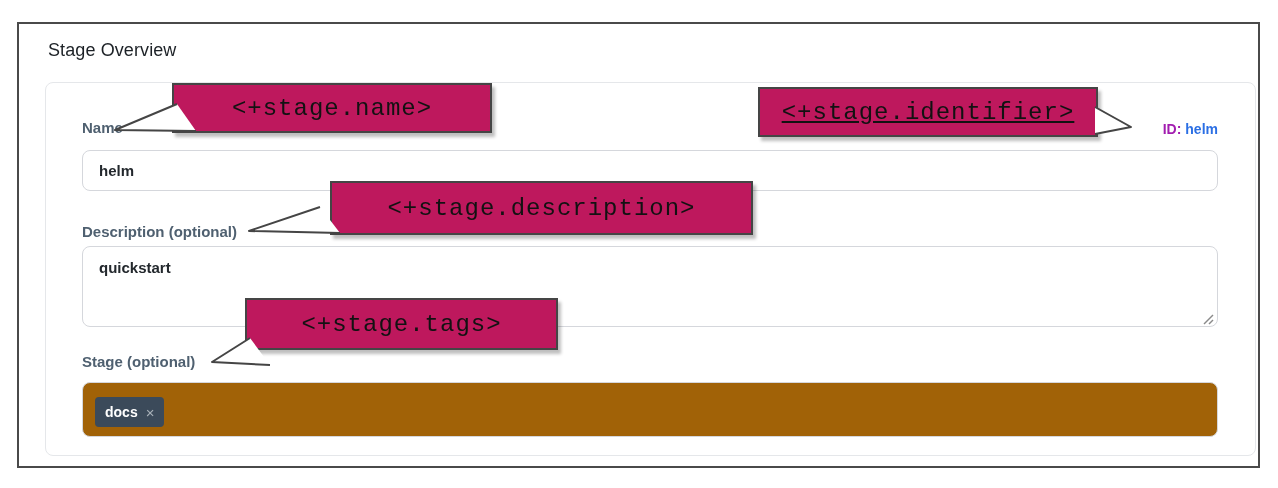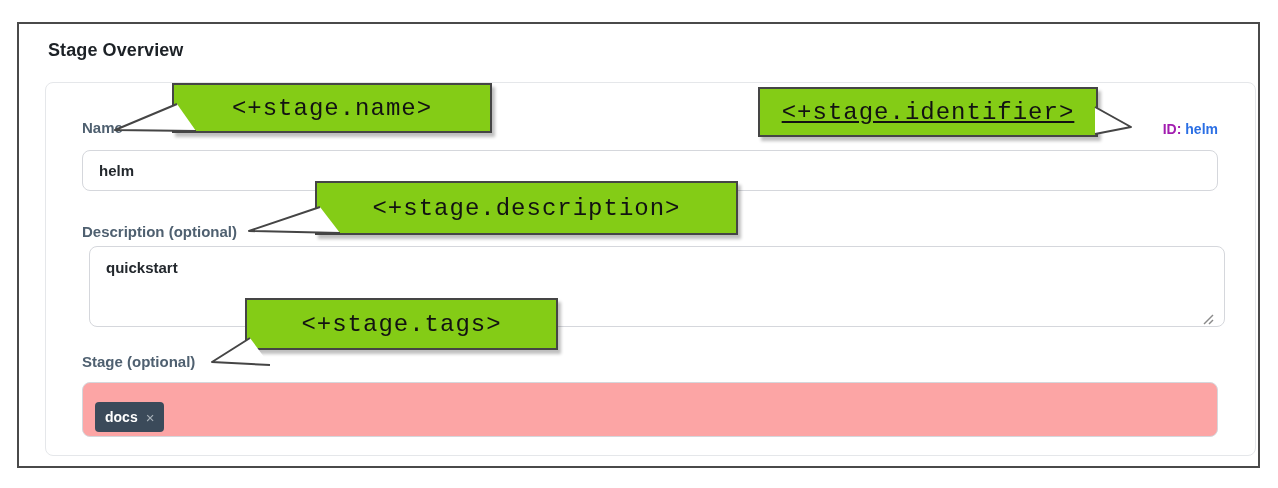--- a/index.html
+++ b/index.html
@@ -1,52 +1,52 @@
 <!DOCTYPE html>
 <html><head>
 <meta charset="utf-8">
 <style>
   * { margin: 0; padding: 0; box-sizing: border-box; }
   html, body { width: 1278px; height: 488px; background: #ffffff; overflow: hidden;
     font-family: "Liberation Sans", sans-serif; }
   .frame { position: absolute; left: 17px; top: 22px; width: 1243px; height: 446px;
     border: 2px solid #4a4a4a; background: #ffffff; }
-  .page-title { position: absolute; left: 48px; top: 40px; font-size: 18px; font-weight: 700;
+  .page-title { position: absolute; left: 48px; top: 40px; font-size: 18px; font-weight: 400;
     color: #1c2126; letter-spacing: 0.1px; }
   .card { position: absolute; left: 45px; top: 82px; width: 1211px; height: 374px;
     border: 1px solid #e5e7ea; border-radius: 8px; background: #ffffff; }
   .field-label { font-size: 15px; font-weight: 600; color: #4f6070; }
   .row-name-label { position: absolute; left: 82px; top: 117px; height: 22px; line-height: 22px; }
   .row-id { position: absolute; right: 60px; top: 119px; height: 20px; line-height: 20px;
     font-size: 14px; font-weight: 600; }
   .row-id .id-prefix { color: #a21caf; }
   .row-id .id-value { color: #2b6fe4; margin-left: 4px; }
   .text-input { position: absolute; left: 82px; width: 1136px; border: 1px solid #d5d7dc;
     border-radius: 8px; background: #ffffff; font-family: "Liberation Sans", sans-serif;
     font-size: 15px; font-weight: 600; color: #23282d; outline: none; }
   #name-input { top: 150px; height: 41px; padding: 0 16px; }
   .row-desc-label { position: absolute; left: 82px; top: 221px; height: 22px; line-height: 22px; }
   #description-textarea { top: 246px; height: 81px; padding: 11px 16px; resize: none;
-    line-height: 19px; margin-left: 7px; }
+    line-height: 19px; }
   .resize-grip { position: absolute; left: 1201px; top: 312px; width: 13px; height: 13px; }
   .row-tags-label { position: absolute; left: 82px; top: 351px; height: 22px; line-height: 22px; }
   .tags-field { position: absolute; left: 82px; top: 382px; width: 1136px; height: 55px;
-    border: 1px solid #d5d7dc; border-radius: 8px; background: #fca5a5;
-    display: flex; align-items: flex-end; padding: 4px 12px; }
+    border: 1px solid #d5d7dc; border-radius: 8px; background: #a16207;
+    display: flex; align-items: flex-start; padding: 14px 12px; }
   .tag-chip { display: inline-flex; align-items: center; height: 30px; padding: 0 10px;
     background: #3b4a5a; border-radius: 4px; color: #ffffff; font-size: 14px; font-weight: 700; }
   .tag-remove { color: #a9b2ba; font-weight: 400; font-size: 15px; margin-left: 8px;
     cursor: pointer; line-height: 1; }
-  .callout { position: absolute; background: #84cc16; border: 2px solid #454545;
+  .callout { position: absolute; background: #be185d; border: 2px solid #454545;
     box-shadow: 3px 4px 3px rgba(0,0,0,0.25); display: flex; align-items: center;
     justify-content: center; font-family: "Liberation Mono", monospace; font-size: 24px;
     color: #121212; letter-spacing: 1px; white-space: nowrap; z-index: 5; }
   #callout-name        { left: 172px; top: 83px;  width: 320px; height: 50px; }
   #callout-identifier  { left: 758px; top: 87px;  width: 340px; height: 50px; text-decoration: underline; }
-  #callout-description { left: 315px; top: 181px; width: 423px; height: 54px; }
+  #callout-description { left: 330px; top: 181px; width: 423px; height: 54px; }
   #callout-tags        { left: 245px; top: 298px; width: 313px; height: 52px; }
   #tails { position: absolute; left: 0; top: 0; width: 1278px; height: 488px;
     z-index: 6; pointer-events: none; }
   #tails path { fill: #ffffff; stroke: #454545; stroke-width: 2; stroke-linejoin: round; }
 </style>
 </head>
 <body>
 
 <div class="frame"></div>
 

